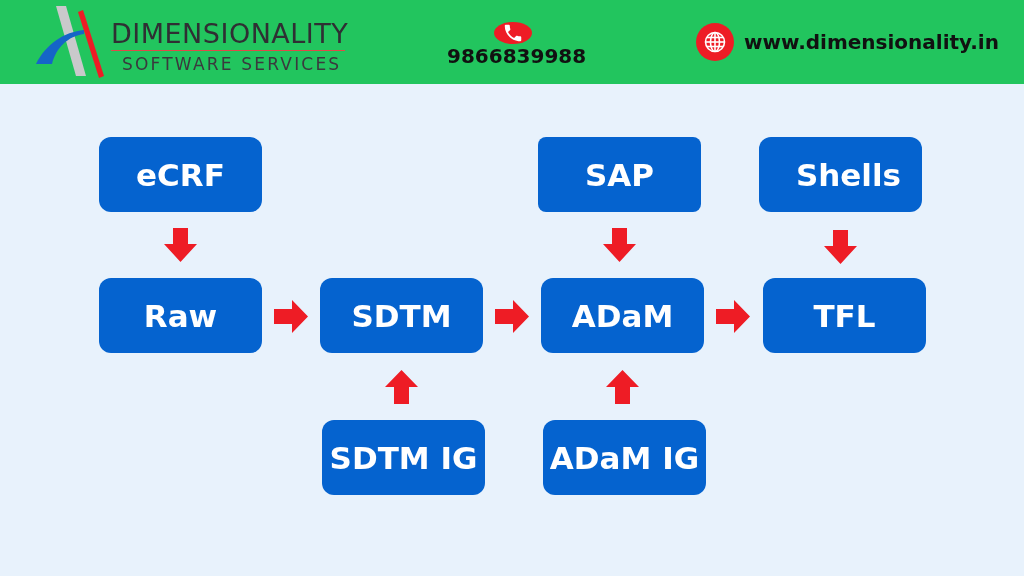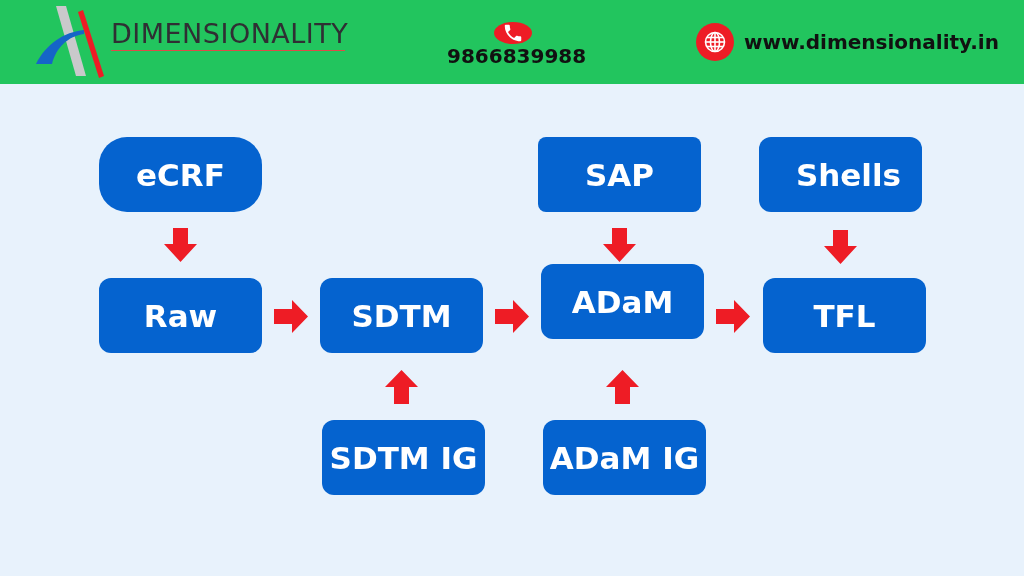--- a/index.html
+++ b/index.html
@@ -23,20 +23,21 @@
 <body>
 
 <div class="header">
   <svg class="logo-mark" viewBox="0 0 70 76">
     <polygon points="22,2 32,2 52,72 42,72" fill="#c9c9cb"></polygon>
     <path d="M2,60 C12,40 30,28 50,26 L50,30 C34,32 22,44 18,60 Z" fill="#1565c8"></path>
     <polygon points="44,8 49,6 70,72 65,74" fill="#ee1c25"></polygon>
   </svg>
   <div class="brand-name">DIMENSIONALITY</div>
   <div class="brand-line"></div>
+  <div class="brand-sub">SOFTWARE SERVICES</div>
 
   <div class="contact phone">
     <div class="circle">
       <svg width="22" height="22" viewBox="0 0 24 24">
           <path fill="#fff" d="M6.6 10.8c1.4 2.8 3.8 5.1 6.6 6.6l2.2-2.2c.3-.3.7-.4 1-.2 1.1.4 2.3.6 3.6.6.6 0 1 .4 1 1V20c0 .6-.4 1-1 1C10.6 21 3 13.4 3 4c0-.6.4-1 1-1h3.5c.6 0 1 .4 1 1 0 1.3.2 2.5.6 3.6.1.3 0 .7-.2 1l-2.3 2.2z"></path>
         </svg>
     </div>
     <span class="text">9866839988</span>
   </div>
 
@@ -48,24 +49,24 @@
         <line x1="12" y1="2.5" x2="12" y2="21.5"></line>
         <line x1="2.5" y1="12" x2="21.5" y2="12"></line>
         <line x1="4" y1="7.5" x2="20" y2="7.5"></line>
         <line x1="4" y1="16.5" x2="20" y2="16.5"></line>
       </svg>
     </div>
     <span class="text">www.dimensionality.in</span>
   </div>
 </div>
 
-<div class="box" style="left:99px;top:137px;border-radius:28px;">eCRF</div>
+<div class="box" style="left:99px;top:137px;">eCRF</div>
 <div class="box" style="left:99px;top:278px;">Raw</div>
 <div class="box" style="left:320px;top:278px;">SDTM</div>
-<div class="box" style="left:541px;top:264px;text-align:center;">ADaM</div>
+<div class="box" style="left:541px;top:278px;text-align:center;">ADaM</div>
 <div class="box" style="left:763px;top:278px;">TFL</div>
 <div class="box" style="left:538px;top:137px;border-radius:8px;">SAP</div>
 <div class="box" style="left:759px;top:137px;padding-left:16px;">Shells</div>
 <div class="box" style="left:322px;top:420px;">SDTM IG</div>
 <div class="box" style="left:543px;top:420px;">ADaM IG</div>
 
 <svg class="arrow" style="left:164px;top:228px;" width="33" height="34" viewBox="0 0 33 34">
     <polygon points="9,0 24,0 24,16 33,16 16.5,34 0,16 9,16" fill="#ee1c25"></polygon>
   </svg>
 <svg class="arrow" style="left:603px;top:228px;" width="33" height="34" viewBox="0 0 33 34">

